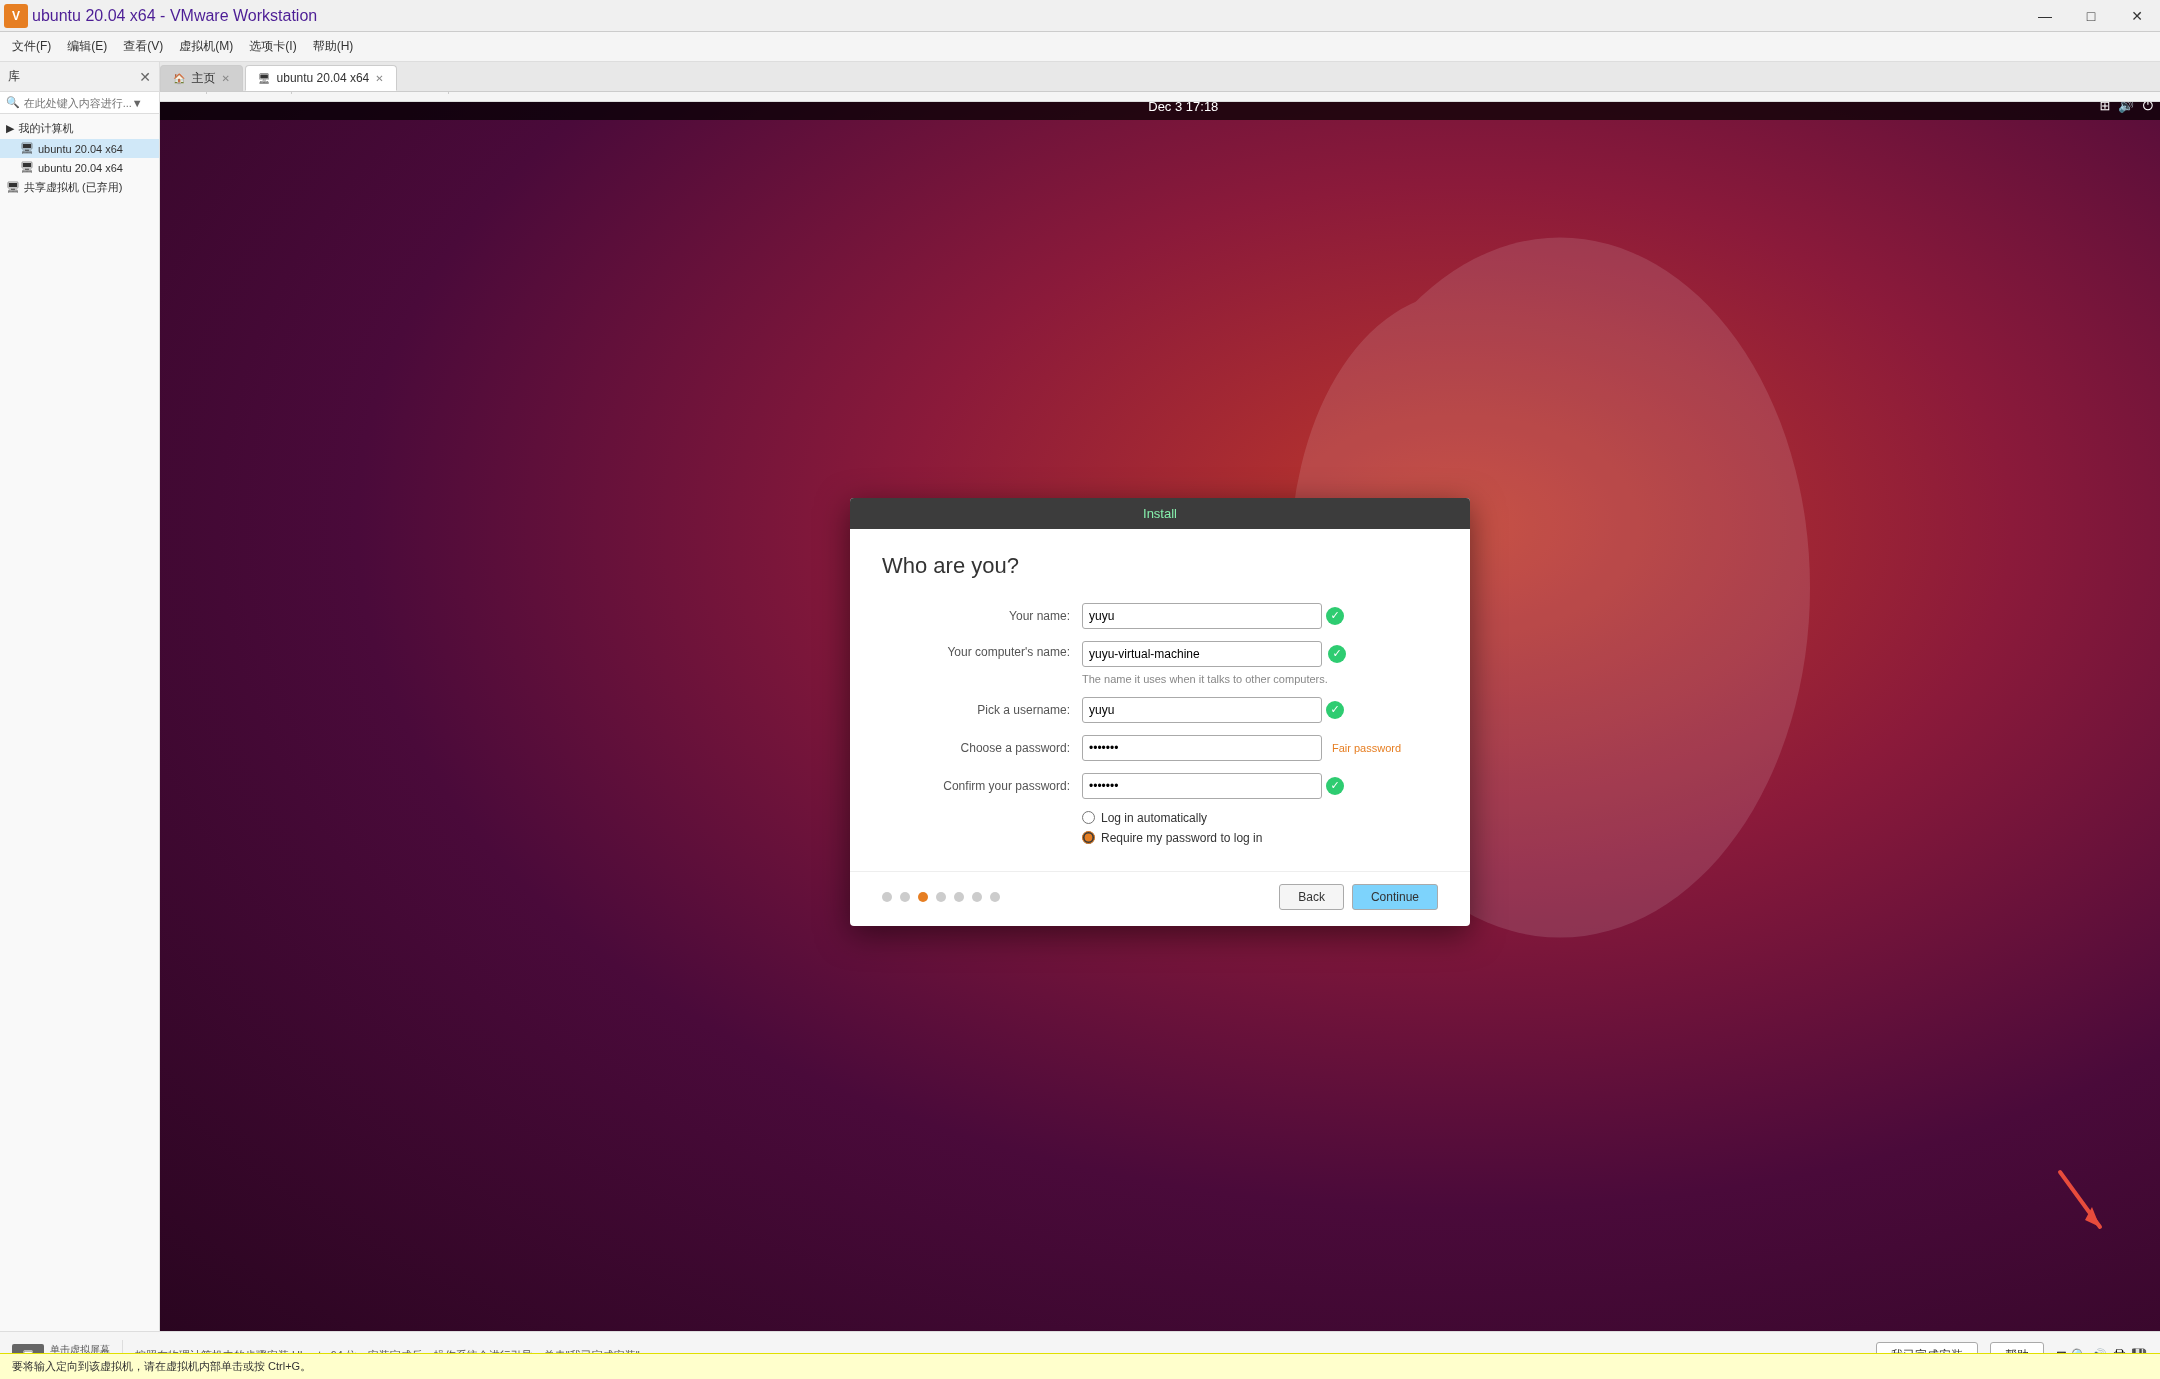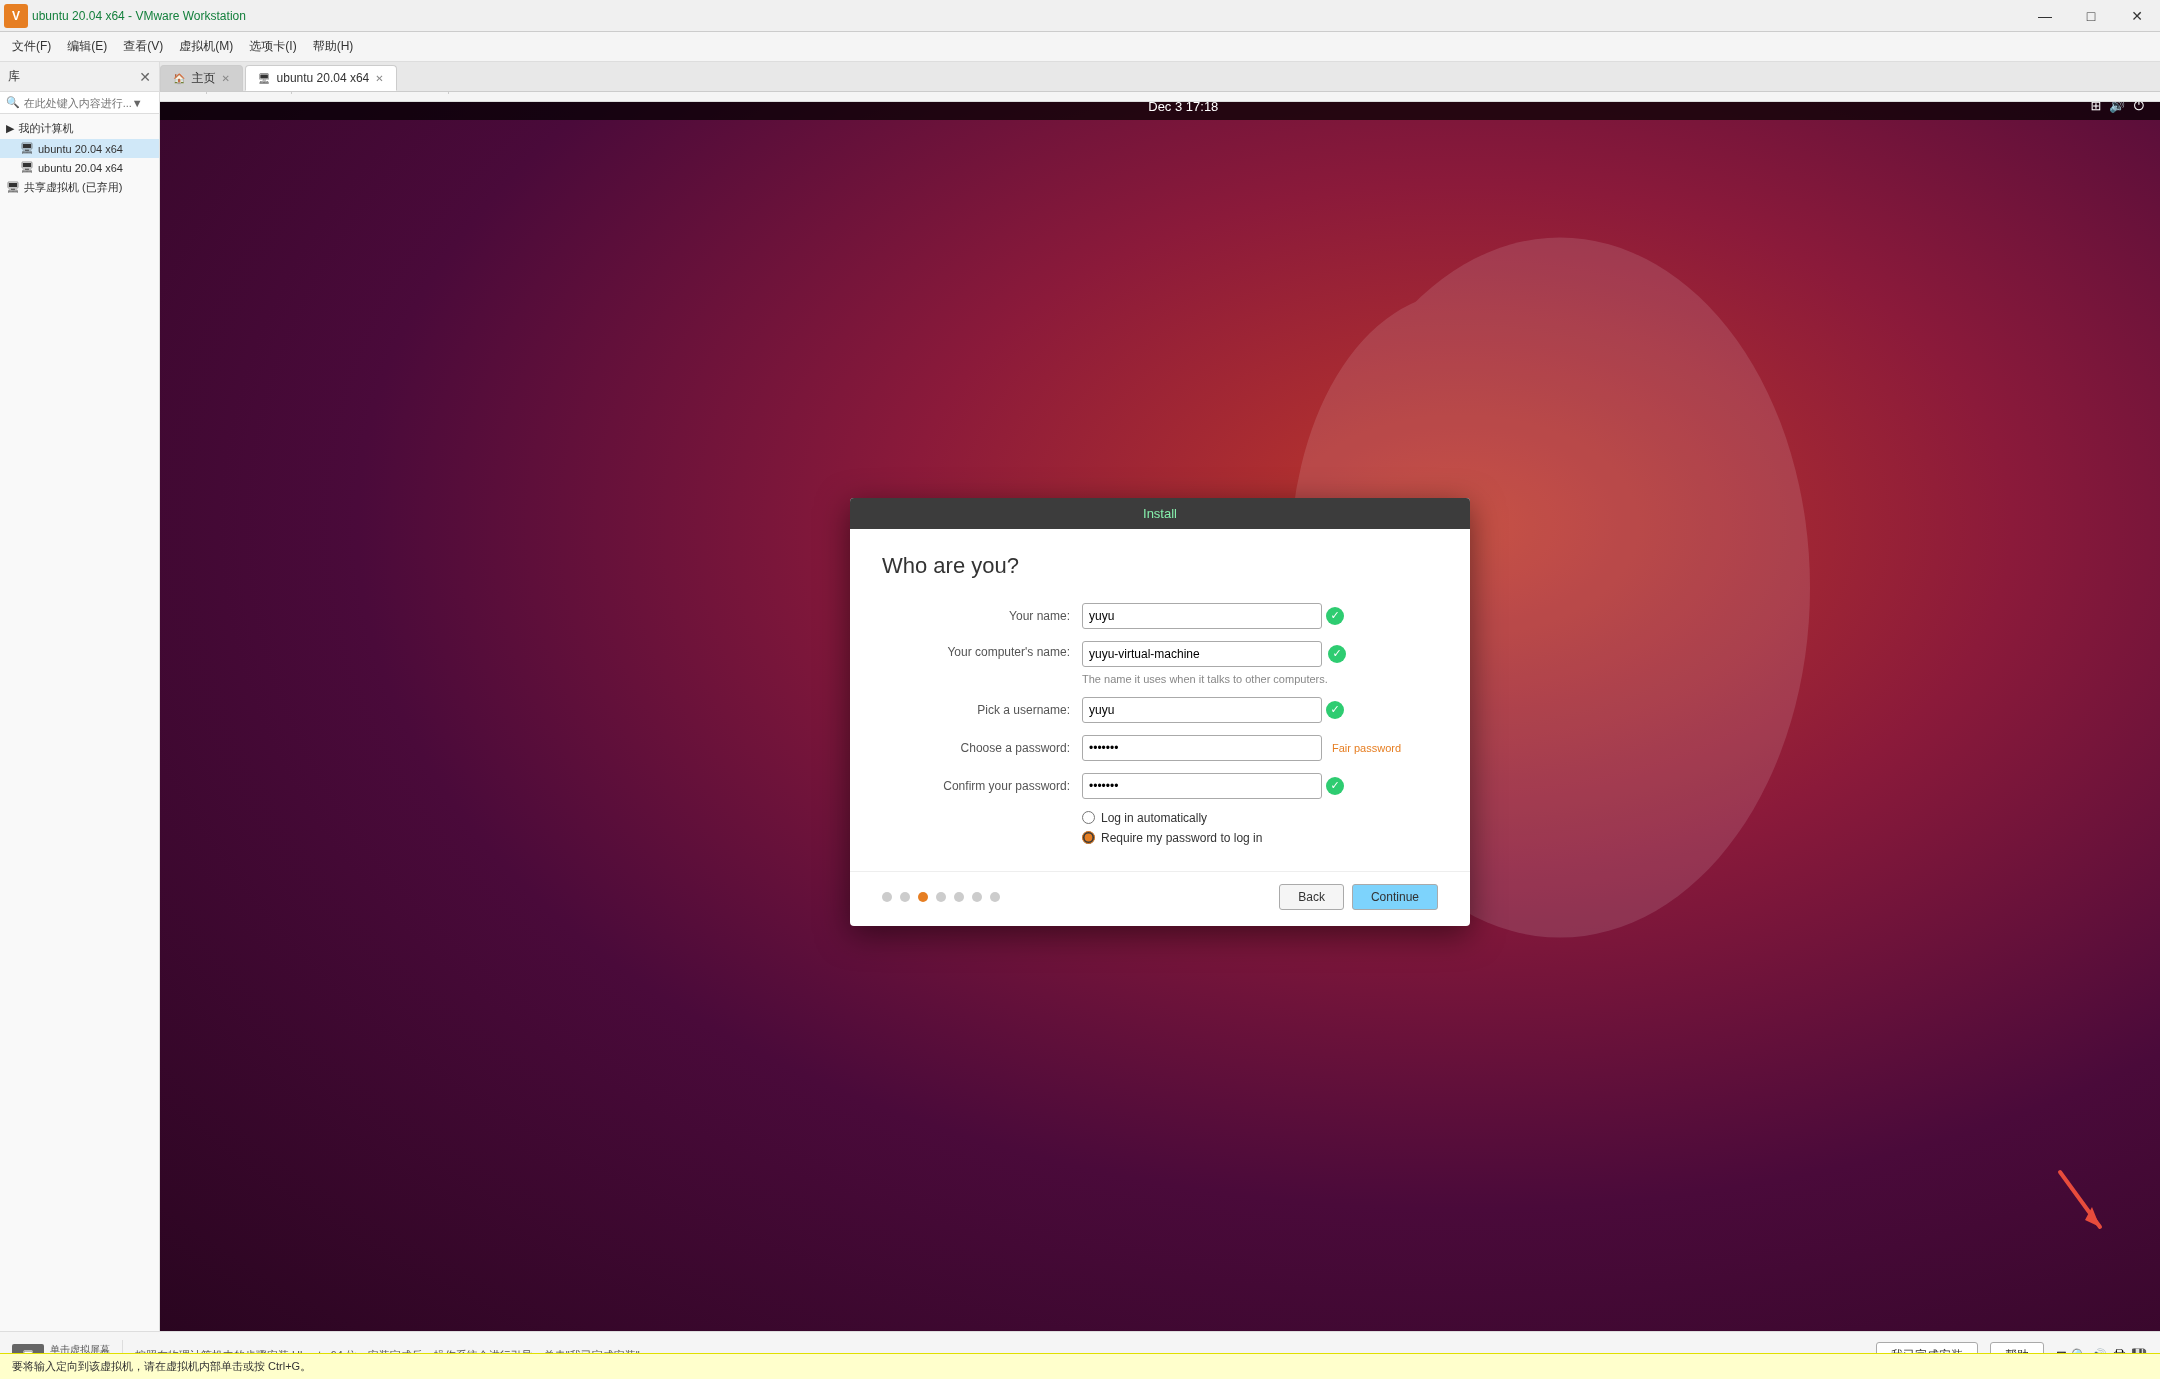--- a/index.html
+++ b/index.html
@@ -33,22 +33,22 @@
     }
     .titlebar-icon {
       width: 24px; height: 24px;
       margin: 0 4px;
       background: #e67e22;
       border-radius: 3px;
       display: flex; align-items: center; justify-content: center;
       font-size: 12px; color: white; font-weight: bold;
     }
     .titlebar-title {
-      font-size: 12px;
-      color: #15803d;
+      font-size: 16px;
+      color: #4c1d95;
       flex: 1;
     }
     .titlebar-controls {
       display: flex;
       align-items: center;
     }
     .titlebar-btn {
       width: 46px; height: 32px;
       display: flex; align-items: center; justify-content: center;
       font-size: 14px; color: #333;
@@ -231,21 +231,21 @@
 
     
     .vm-statusbar-top {
       position: absolute;
       top: 0; left: 0; right: 0;
       height: 28px;
       background: rgba(0,0,0,0.7);
       display: flex;
       align-items: center;
       justify-content: space-between;
-      padding: 0 16px;
+      padding: 0 7px;
       z-index: 10;
     }
     .vm-status-time {
       font-size: 13px;
       color: #fff;
       text-align: center;
       flex: 1;
     }
     .vm-status-icons {
       display: flex;

